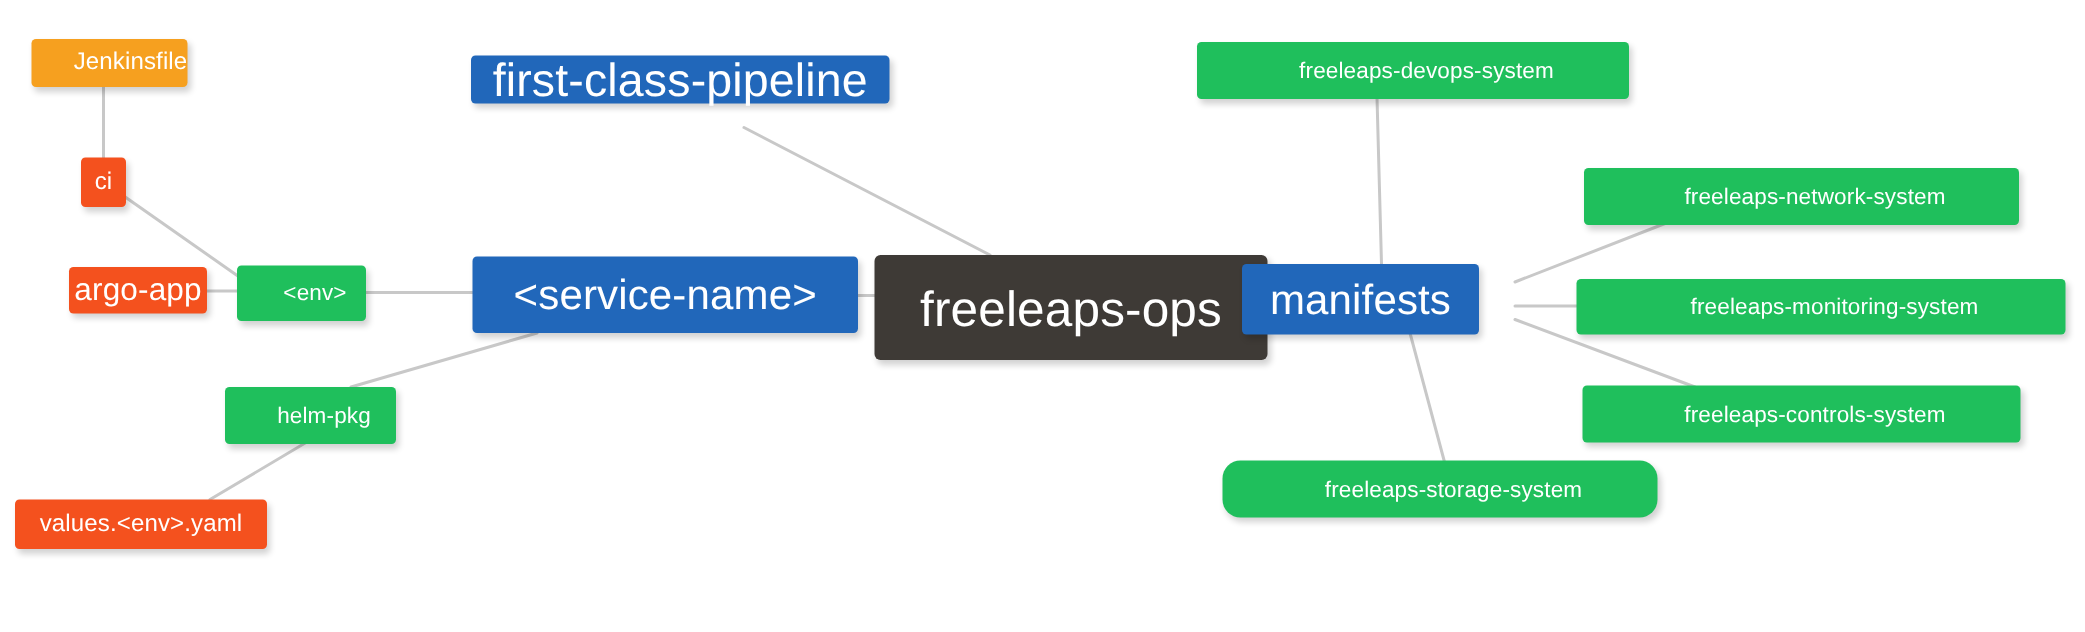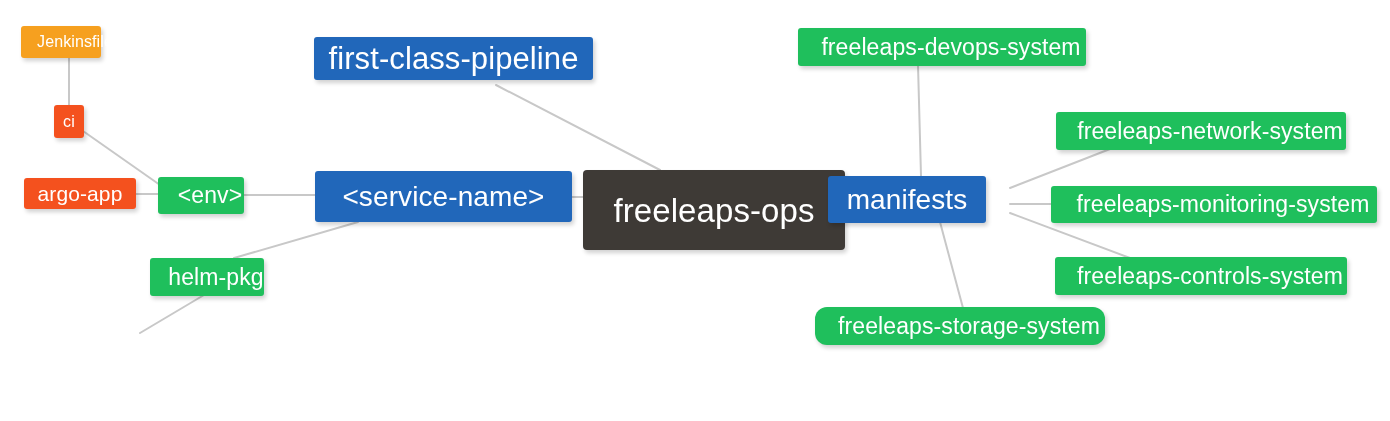--- a/index.html
+++ b/index.html
@@ -53,21 +53,21 @@
     background: #1fbf5c;
   }
   .node-orange {
     background: #f6a01f;
   }
   .node-red {
     background: #f4511e;
   }
   .size-xl  { font-size: 31px; }
   .size-lg  { font-size: 28px; }
-  .size-md  { font-size: 23px; padding-left: 18px; }
+  .size-md  { font-size: 15px; padding-left: 18px; }
   .size-sm  { font-size: 21px; }
   .size-xs  { font-size: 16px; }
 </style>
 </head>
 <body>
 
 <div id="mindmap">
 
   <svg id="edge-layer" viewBox="0 0 1390 421" width="1390" height="421">
     <g stroke="#c8c8c8" stroke-width="2" fill="none" stroke-linecap="round">
@@ -95,36 +95,37 @@
       <line x1="1010" y1="188" x2="1110" y2="149"></line>
 
       <line x1="1010" y1="204" x2="1051" y2="204"></line>
 
       <line x1="1010" y1="213" x2="1130" y2="258"></line>
 
       <line x1="940" y1="222" x2="963" y2="308"></line>
     </g>
   </svg>
 
-  <div class="node node-orange size-xs" style="left:21px; top:26px; width:80px; height:32px;padding-left:28px;">Jenkinsfile</div>
+  <div class="node node-orange size-xs" style="left:21px; top:26px; width:104px; height:32px;padding-left:28px;">Jenkinsfile</div>
 
   <div class="node node-red size-xs" style="left:54px; top:105px; width:30px; height:33px;">ci</div>
 
-  <div class="node node-red size-sm" style="left:24px; top:178px; width:112px; height:31px;">argo-app</div>
+  <div class="node node-red size-sm" style="left:46px; top:178px; width:92px; height:31px;">argo-app</div>
 
   <div class="node node-green size-md" style="left:158px; top:177px; width:86px; height:37px;">&lt;env&gt;</div>
 
   <div class="node node-green size-md" style="left:150px; top:258px; width:114px; height:38px;">helm-pkg</div>
 
+  <div class="node node-red size-xs" style="left:10px; top:333px; width:168px; height:33px;">values.&lt;env&gt;.yaml</div>
 
-  <div class="node node-blue size-xl" style="left:314px; top:37px; width:279px; height:43px;">first-class-pipeline</div>
+  <div class="node node-blue size-xl" style="left:314px; top:37px; width:279px; height:32px;">first-class-pipeline</div>
 
   <div class="node node-blue size-lg" style="left:315px; top:171px; width:257px; height:51px;text-align:center;">&lt;service-name&gt;</div>
 
-  <div class="node node-root" style="left:583px; top:170px; width:262px; height:80px;">freeleaps-ops</div>
+  <div class="node node-root" style="left:583px; top:170px; width:262px; height:70px;">freeleaps-ops</div>
 
   <div class="node node-blue size-lg" style="left:828px; top:176px; width:158px; height:47px;">manifests</div>
 
   <div class="node node-green size-md" style="left:798px; top:28px; width:288px; height:38px;">freeleaps-devops-system</div>
 
   <div class="node node-green size-md" style="left:1056px; top:112px; width:290px; height:38px;">freeleaps-network-system</div>
 
   <div class="node node-green size-md" style="left:1051px; top:186px; width:326px; height:37px;">freeleaps-monitoring-system</div>
 
   <div class="node node-green size-md" style="left:1055px; top:257px; width:292px; height:38px;">freeleaps-controls-system</div>

